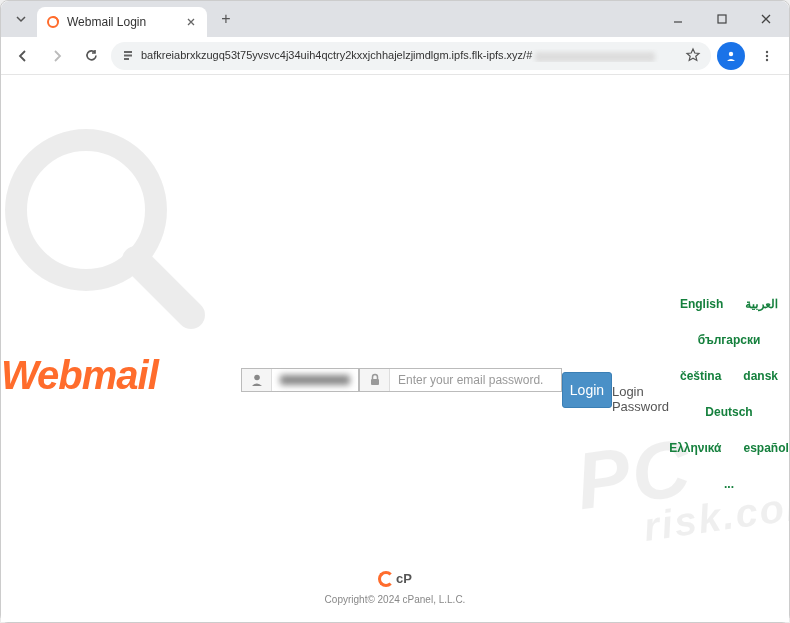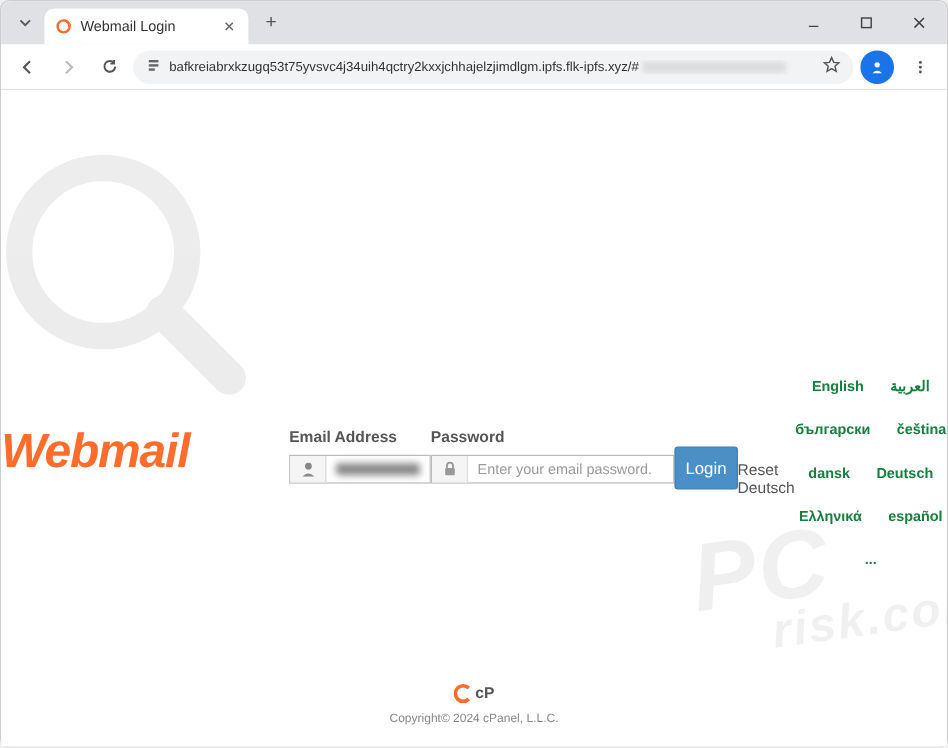--- a/index.html
+++ b/index.html
@@ -289,50 +289,48 @@
 
     <div class="login-wrap">
 
       <div class="logo">
         <svg width="240" height="44" viewBox="0 0 240 44">
           <text x="0" y="36" font-family="Arial" font-size="40" font-weight="bold" font-style="italic" fill="#ff6c2c" letter-spacing="-1">Webmail</text>
         </svg>
       </div>
 
       <div class="form-group">
-        <label class="form-label">Email Address</label>
         <div class="input-wrap">
           <span class="input-icon">
             <svg width="14" height="14" viewBox="0 0 14 14">
                 <circle cx="7" cy="4.5" r="2.8" fill="#888"></circle>
                 <path d="M2 13 Q7 8 12 13" fill="#888"></path>
               </svg>
           </span>
           <div class="input-blur">
               <span></span>
             </div>
         </div>
       </div>
 
       <div class="form-group">
-        <label class="form-label">Password</label>
         <div class="input-wrap">
           <span class="input-icon">
             <svg width="14" height="14" viewBox="0 0 14 14">
                 <rect x="3" y="6" width="8" height="6" fill="#999" rx="1"></rect>
                 <path d="M4.5 6 V4 A2.5 2.5 0 0 1 9.5 4 V6" fill="none" stroke="#999" stroke-width="1.5"></path>
               </svg>
           </span>
           <input class="input-field" type="password" placeholder="Enter your email password." style="">
         </div>
       </div>
 
       <button class="login-btn">Login</button>
 
-      <div class="reset-link">Reset Deutsch</div>
+      <div class="reset-link">Login Password</div>
 
       <div class="lang-row">
         <span>English</span>
         <span>العربية</span>
         <span>български</span>
         <span>čeština</span>
         <span>dansk</span>
         <span>Deutsch</span>
         <span>Ελληνικά</span>
         <span>español</span>

